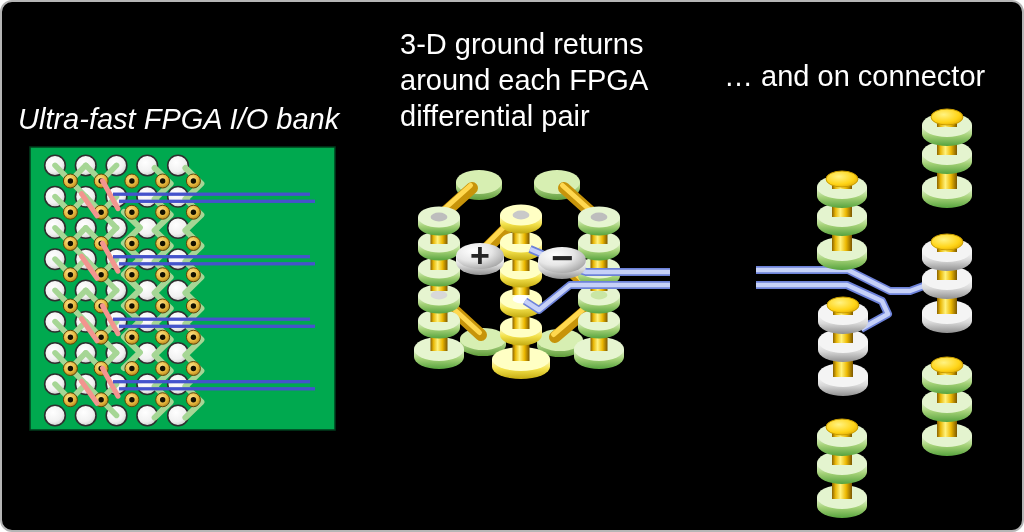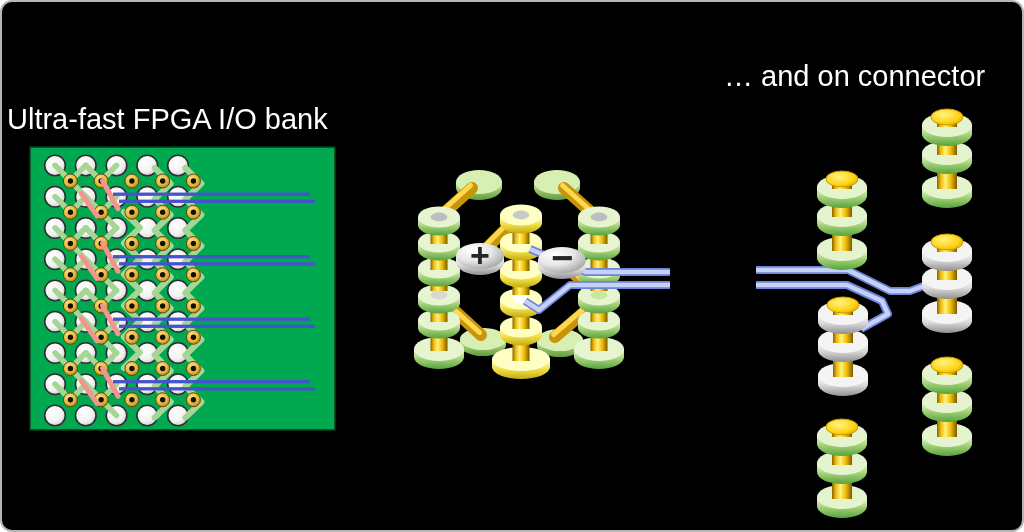--- a/index.html
+++ b/index.html
@@ -6,30 +6,33 @@
   #slide{
     position:relative;width:1024px;height:532px;
     background:#000;border:2px solid #b5b5b5;border-radius:12px;
     box-sizing:border-box;overflow:hidden;
     font-family:"Liberation Sans",sans-serif;
   }
   .caption{
     position:absolute;color:#fff;font-size:29px;line-height:36px;
     white-space:pre-line;letter-spacing:0;
   }
-  #cap-left{left:5px;top:99px;}
+  #cap-left{left:16px;top:99px;font-style:italic;}
   #cap-middle{left:398px;top:24px;}
   #cap-right{left:722px;top:24px;margin-top:32px;}
   #art{position:absolute;left:0;top:0;}
 </style>
 </head>
 <body>
 
 <div id="slide">
   <div class="caption" id="cap-left">Ultra-fast FPGA I/O bank</div>
+  <div class="caption" id="cap-middle">3-D ground returns
+around each FPGA
+differential pair</div>
   <div class="caption" id="cap-right">… and on connector</div>
   <svg id="art" width="1024" height="532" viewBox="0 0 1024 532">
     <defs>
       <radialGradient id="gPad" cx="40%" cy="35%" r="75%">
         <stop offset="0" stop-color="#ffffff"></stop>
           <stop offset=".6" stop-color="#f1f1f1"></stop>
           <stop offset="1" stop-color="#c2c2c2"></stop>
       </radialGradient>
       <radialGradient id="gVia" cx="40%" cy="35%" r="80%">
         <stop offset="0" stop-color="#ffe48c"></stop>

